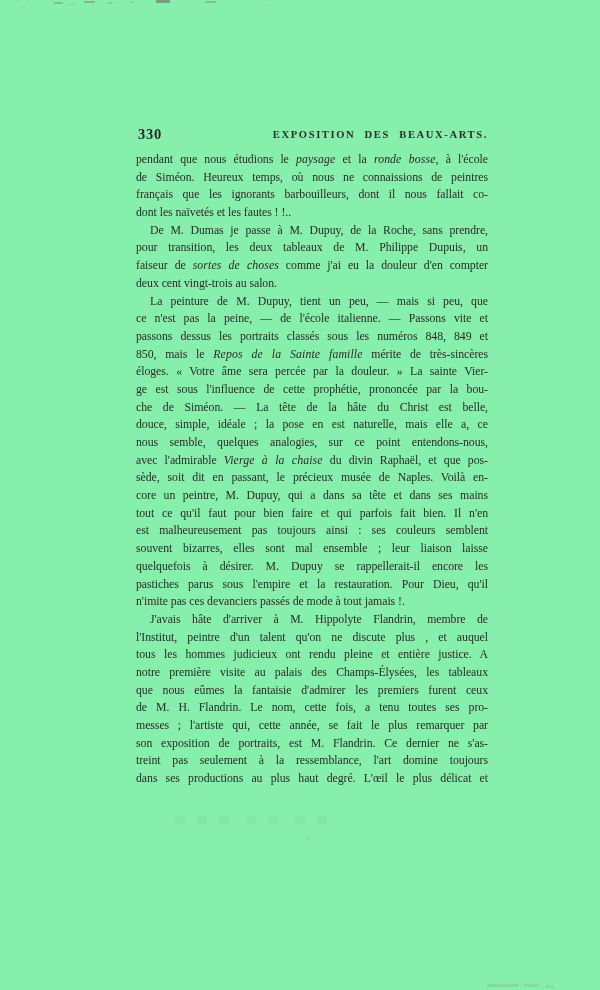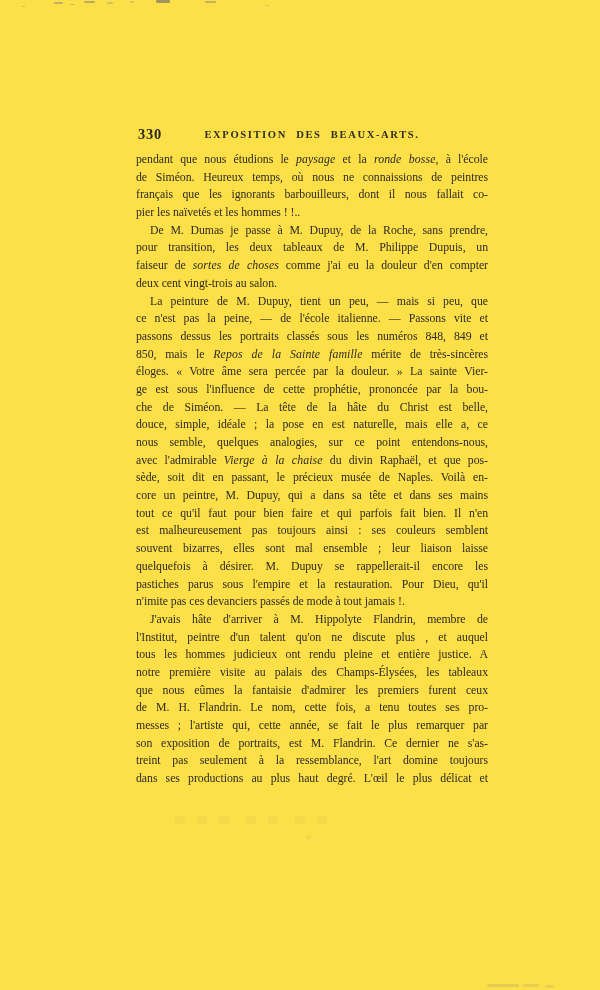--- a/index.html
+++ b/index.html
@@ -2,34 +2,34 @@
 <html><head>
 <meta charset="utf-8">
 <style>
   html, body { margin: 0; padding: 0; background: #ffffff; }
   body {
     width: 600px; height: 990px; overflow: hidden; position: relative;
     font-family: "Liberation Serif", "DejaVu Serif", serif;
   }
   .page {
     position: absolute; inset: 0;
-    background: #fde047;
+    background: #86efac;
     color: #2d2b26;
   }
   
   .pagehead {
     position: absolute; left: 136px; top: 126px; width: 352px; height: 20px;
   }
   .pagenum {
     position: absolute; left: 2px; top: 0;
     font-size: 14.5px; font-weight: 700; letter-spacing: 0.8px; color: #2a2823;
   }
   .running {
     position: absolute; left: 0; right: 0; top: 3px;
-    text-align: center;
+    text-align: right;
     font-size: 10.6px; font-weight: 700;
     letter-spacing: 1.6px; word-spacing: 5px;
     color: #2f2d28;
   }
   
   .textblock {
     position: absolute; left: 136px; top: 151px; width: 352px;
     font-size: 11.8px; line-height: 17.7px;
     letter-spacing: -0.05px;
     color: #2d2b26;
@@ -91,21 +91,21 @@
   <header class="pagehead">
     <span class="pagenum">330</span>
     <div class="running">EXPOSITION DES BEAUX-ARTS.</div>
   </header>
 
   <main class="textblock">
       <div class="para">
         <div class="line">pendant que nous étudions le <i>paysage</i> et la <i>ronde bosse</i>, à l'école</div>
         <div class="line">de Siméon. Heureux temps, où nous ne connaissions de peintres</div>
         <div class="line">français que les ignorants barbouilleurs, dont il nous fallait co-</div>
-        <div class="line endline">pier les naïvetés et les hommes ! !..</div>
+        <div class="line endline">dont les naïvetés et les fautes ! !..</div>
       </div>
       <div class="para">
         <div class="line indent">De M. Dumas je passe à M. Dupuy, de la Roche, sans prendre,</div>
         <div class="line">pour transition, les deux tableaux de M. Philippe Dupuis, un</div>
         <div class="line">faiseur de <i>sortes de choses</i> comme j'ai eu la douleur d'en compter</div>
         <div class="line endline">deux cent vingt-trois au salon.</div>
       </div>
       <div class="para">
         <div class="line indent">La peinture de M. Dupuy, tient un peu, — mais si peu, que</div>
         <div class="line">ce n'est pas la peine, — de l'école italienne. — Passons vite et</div>

